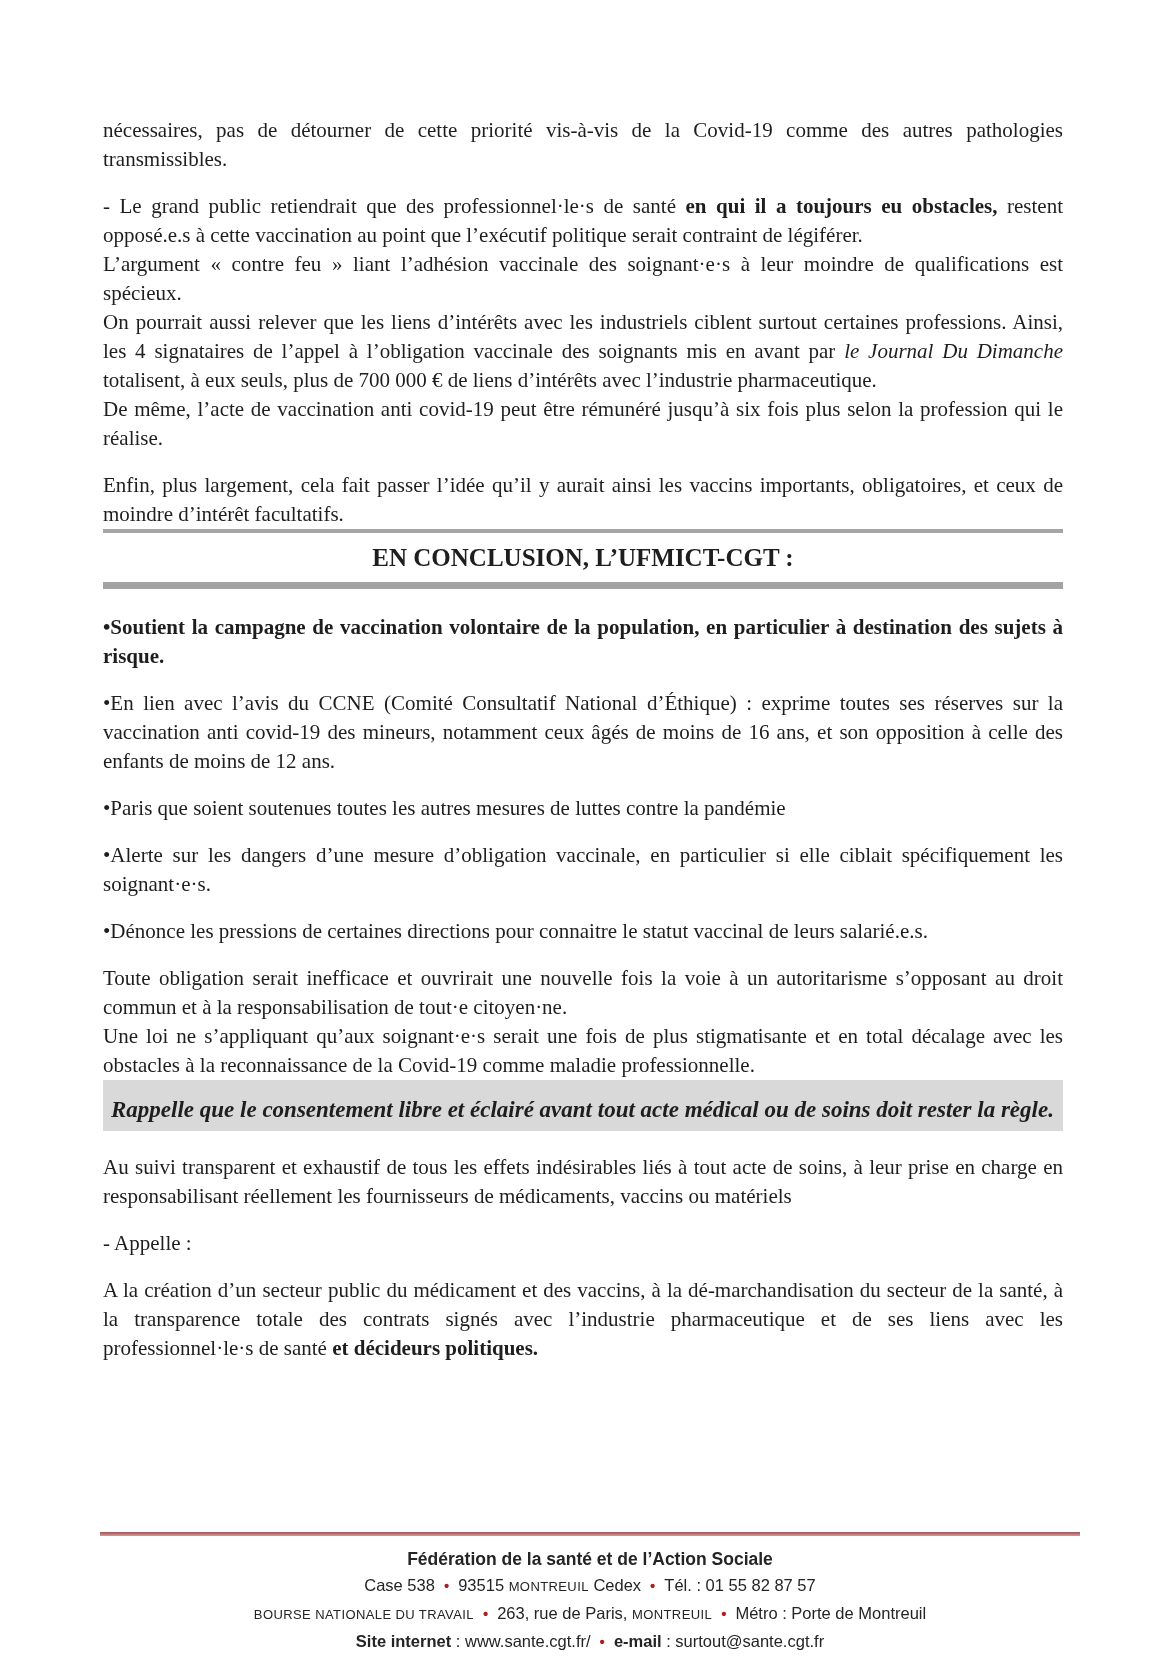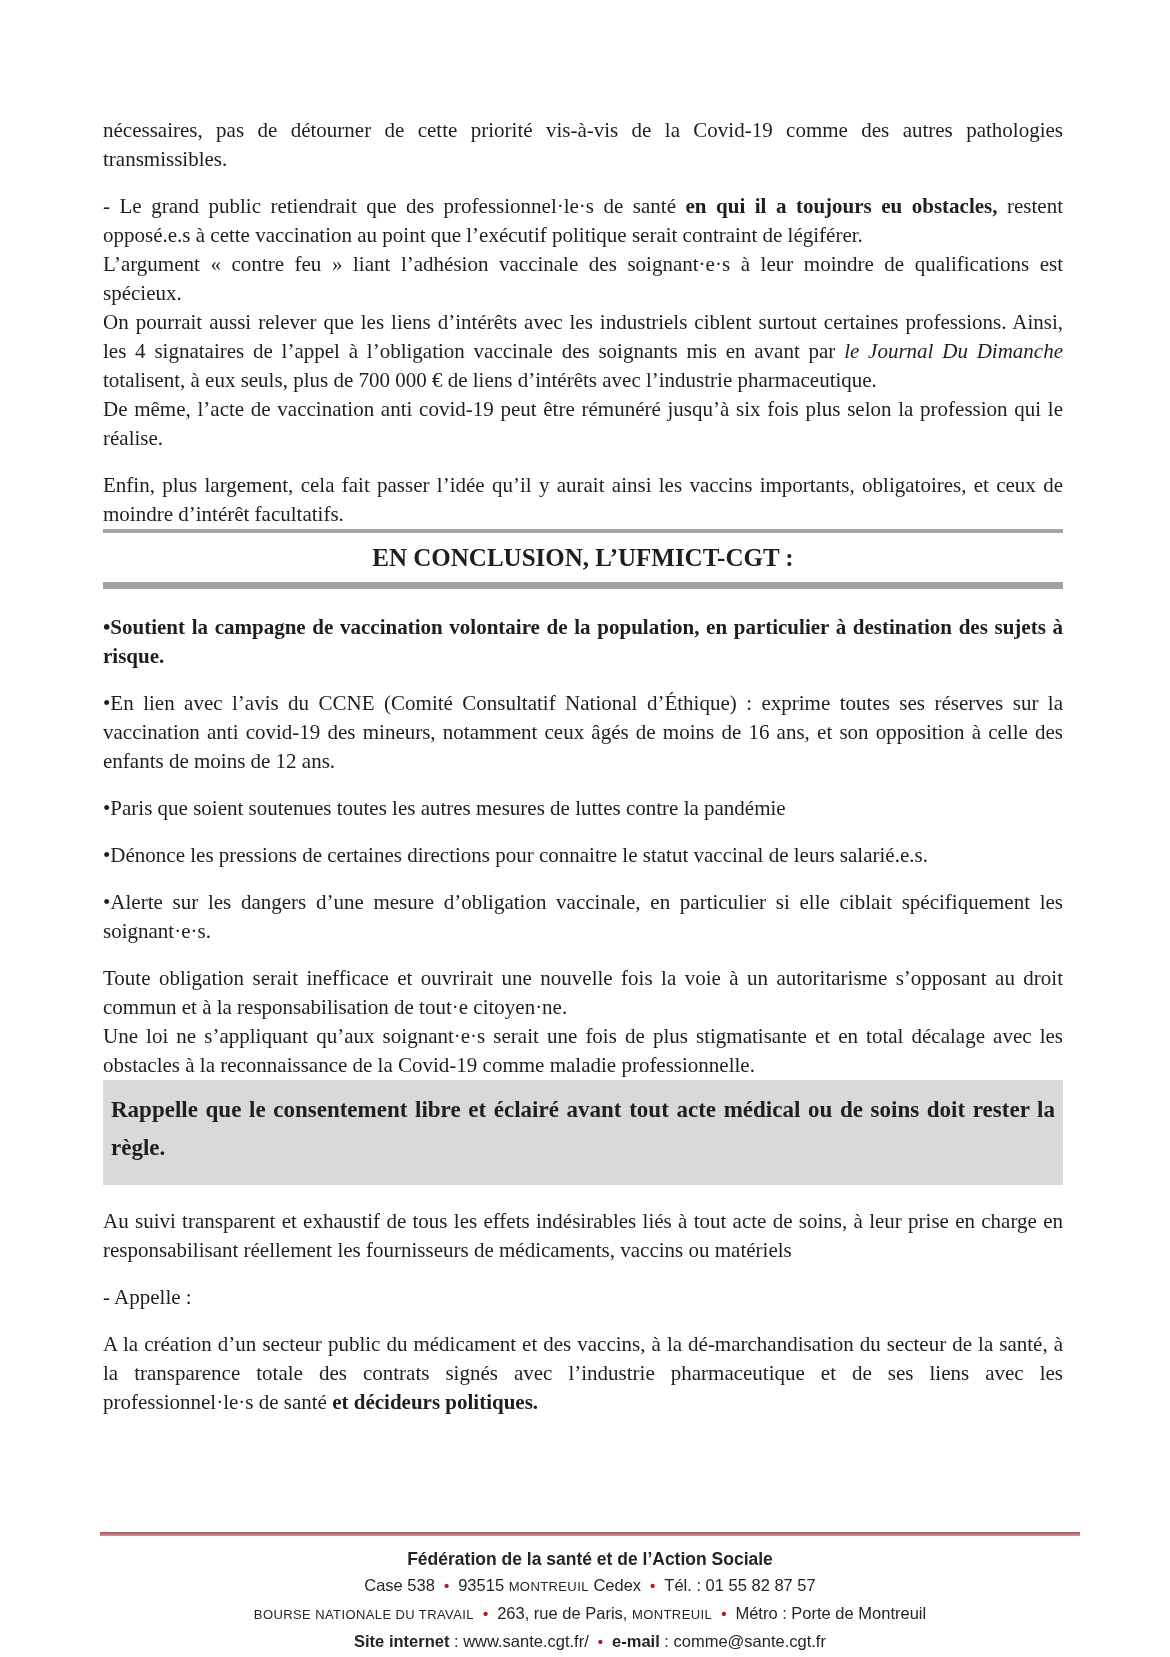--- a/index.html
+++ b/index.html
@@ -36,23 +36,24 @@
     border-top: 4px solid #a6a6a6;
     border-bottom: 7px solid #a3a3a3;
     padding: 10px 0 9px 0;
     margin: 28px 0 24px 0;
   }
   .graybox {
     background: #d9d9d9;
     font-weight: bold;
     font-size: 23px;
     line-height: 38px;
-    padding: 11px 8px 18px 8px;
+    padding: 11px 8px 2px 8px;
     margin: 38px 0 22px 0;
     text-align: justify;
+    font-style: italic;
   }
   .footer {
     position: absolute;
     left: 100px; top: 1532px;
     width: 980px;
     text-align: center;
     font-family: "Liberation Sans", sans-serif;
     font-size: 16.5px;
     line-height: 26px;
     color: #242424;
@@ -80,31 +81,31 @@
       <div class="blk para"><span>nécessaires, pas de détourner de cette priorité vis-à-vis de la Covid-19 comme des autres pathologies transmissibles.</span></div>
       <div class="blk para"><span>- Le grand public retiendrait que des professionnel·le·s de santé </span><span class="b">en qui il a toujours eu obstacles,</span><span> restent opposé.e.s à cette vaccination au point que l’exécutif politique serait contraint de légiférer.</span></div>
       <div class="blk para tight"><span>L’argument « contre feu » liant l’adhésion vaccinale des soignant·e·s à leur moindre de qualifications est spécieux.</span></div>
       <div class="blk para tight"><span>On pourrait aussi relever que les liens d’intérêts avec les industriels ciblent surtout certaines professions. Ainsi, les 4 signataires de l’appel à l’obligation vaccinale des soignants mis en avant par </span><span class="i">le Journal Du Dimanche</span><span> totalisent, à eux seuls, plus de 700 000 € de liens d’intérêts avec l’industrie pharmaceutique.</span></div>
       <div class="blk para tight"><span>De même, l’acte de vaccination anti covid-19 peut être rémunéré jusqu’à six fois plus selon la profession qui le réalise.</span></div>
       <div class="blk para"><span>Enfin, plus largement, cela fait passer l’idée qu’il y aurait ainsi les vaccins importants, obligatoires, et ceux de moindre d’intérêt facultatifs.</span></div>
       <div class="blk heading tight"><span class="b">EN CONCLUSION, L’UFMICT-CGT :</span></div>
       <div class="blk para"><span class="b">•Soutient la campagne de vaccination volontaire de la population, en particulier à destination des sujets à risque.</span></div>
       <div class="blk para"><span>•En lien avec l’avis du CCNE (Comité Consultatif National d’Éthique) : exprime toutes ses réserves sur la vaccination anti covid-19 des mineurs, notamment ceux âgés de moins de 16 ans, et son opposition à celle des enfants de moins de 12 ans.</span></div>
       <div class="blk para"><span>•Paris que soient soutenues toutes les autres mesures de luttes contre la pandémie</span></div>
+      <div class="blk para"><span>•Alerte sur les dangers d’une mesure d’obligation vaccinale, en particulier si elle ciblait spécifiquement les soignant·e·s.</span></div>
       <div class="blk para"><span>•Dénonce les pressions de certaines directions pour connaitre le statut vaccinal de leurs salarié.e.s.</span></div>
-      <div class="blk para"><span>•Alerte sur les dangers d’une mesure d’obligation vaccinale, en particulier si elle ciblait spécifiquement les soignant·e·s.</span></div>
       <div class="blk para"><span>Toute obligation serait inefficace et ouvrirait une nouvelle fois la voie à un autoritarisme s’opposant au droit commun et à la responsabilisation de tout·e citoyen·ne.</span></div>
       <div class="blk para tight"><span>Une loi ne s’appliquant qu’aux soignant·e·s serait une fois de plus stigmatisante et en total décalage avec les obstacles à la reconnaissance de la Covid-19 comme maladie professionnelle.</span></div>
       <div class="blk graybox tight"><span class="b">Rappelle que le consentement libre et éclairé avant tout acte médical ou de soins doit rester la règle.</span></div>
       <div class="blk para"><span>Au suivi transparent et exhaustif de tous les effets indésirables liés à tout acte de soins,  à leur prise en charge en responsabilisant réellement les fournisseurs de médicaments, vaccins ou matériels</span></div>
       <div class="blk para"><span>- Appelle :</span></div>
       <div class="blk para"><span>A la création d’un secteur public du médicament et des vaccins, à la dé-marchandisation du secteur de la santé, à la transparence totale des contrats signés avec l’industrie pharmaceutique et de ses liens avec les professionnel·le·s de santé </span><span class="b">et décideurs politiques.</span></div>
     </div>
   <div class="footer">
     <div class="footer-rule"></div>
     <div id="footer-lines">
         <div class="f-line f-title"><span class="b">Fédération de la santé et de l’Action Sociale</span></div>
         <div class="f-line"><span>Case 538</span><span class="dot">•</span><span>93515 </span><span class="sc">MONTREUIL</span><span> Cedex</span><span class="dot">•</span><span>Tél. : 01 55 82 87 57</span></div>
         <div class="f-line"><span class="sc">BOURSE NATIONALE DU TRAVAIL</span><span class="dot">•</span><span>263, rue de Paris, </span><span class="sc">MONTREUIL</span><span class="dot">•</span><span>Métro : Porte de Montreuil</span></div>
-        <div class="f-line"><span class="b">Site internet</span><span> : www.sante.cgt.fr/</span><span class="dot">•</span><span class="b">e-mail</span><span> : comme@sante.cgt.fr</span></div>
+        <div class="f-line"><span class="b">Site internet</span><span> : www.sante.cgt.fr/</span><span class="dot">•</span><span class="b">e-mail</span><span> : surtout@sante.cgt.fr</span></div>
       </div>
   </div>
 </div>
 
 </body></html>

